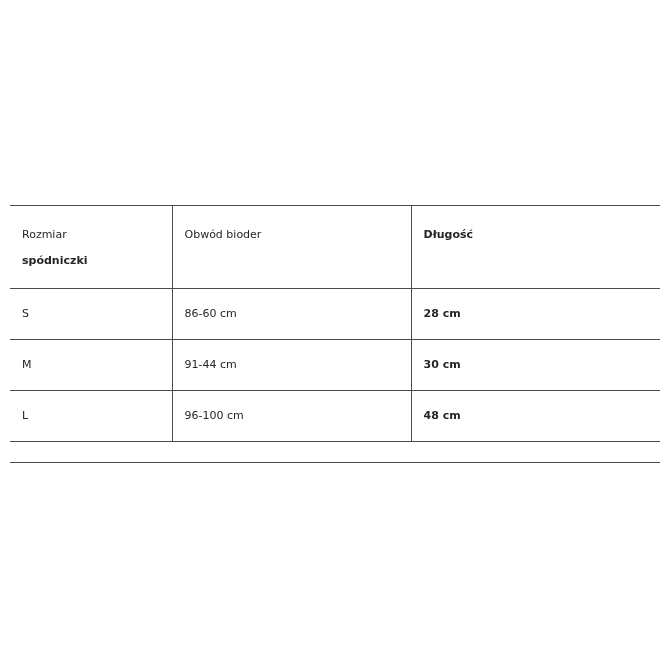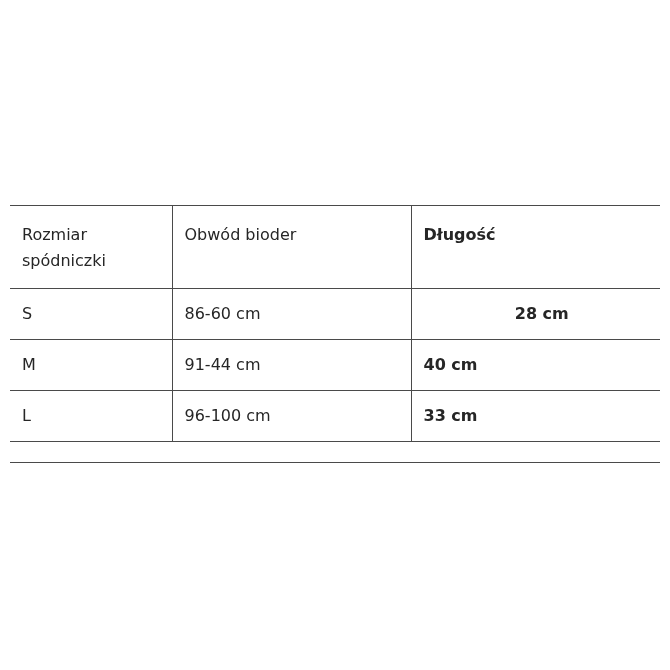--- a/index.html
+++ b/index.html
@@ -25,21 +25,21 @@
     table-layout: fixed;
   }
   table.size-table tr {
     border-top: 1px solid #4a4a4a;
     border-bottom: 1px solid #4a4a4a;
   }
   table.size-table td {
     border-left: 1px solid #4a4a4a;
     border-right: 1px solid #4a4a4a;
     color: #262626;
-    font-size: 16px;
+    font-size: 11px;
     line-height: 26px;
     vertical-align: top;
     padding: 11px 0 11px 12px;
     font-weight: 400;
   }
   table.size-table td:first-child {
     border-left: none;
   }
   table.size-table td:last-child {
     border-right: none;
@@ -48,28 +48,28 @@
   table.size-table col.c1 { width: 162px; }
   table.size-table col.c2 { width: 239px; }
   table.size-table col.c3 { width: 249px; }
 
   tr.header-row td {
     padding-top: 16px;
     padding-bottom: 14px;
   }
   tr.header-row td .line2 {
     display: block;
+    font-weight: bold;
   }
   tr.body-row td {
     padding-top: 12px;
     padding-bottom: 12px;
   }
   .cell-pad-extra {
     padding-left: 3px;
-    text-align: center;
   }
   
   #bottom-rule {
     position: absolute;
     left: 10px;
     top: 462px;
     width: 650px;
     height: 1px;
     background: #4a4a4a;
   }
@@ -94,23 +94,23 @@
         <td>Długość</td>
       </tr>
       <tr class="body-row">
         <td>S</td>
         <td>86-60 cm</td>
         <td class="cell-pad-extra">28 cm</td>
       </tr>
       <tr class="body-row">
         <td>M</td>
         <td>91-44 cm</td>
-        <td>40 cm</td>
+        <td>30 cm</td>
       </tr>
       <tr class="body-row">
         <td>L</td>
         <td>96-100 cm</td>
-        <td>33 cm</td>
+        <td>48 cm</td>
       </tr>
     </tbody>
   </table>
 </div>
 <div id="bottom-rule"></div>
 
 </body></html>

